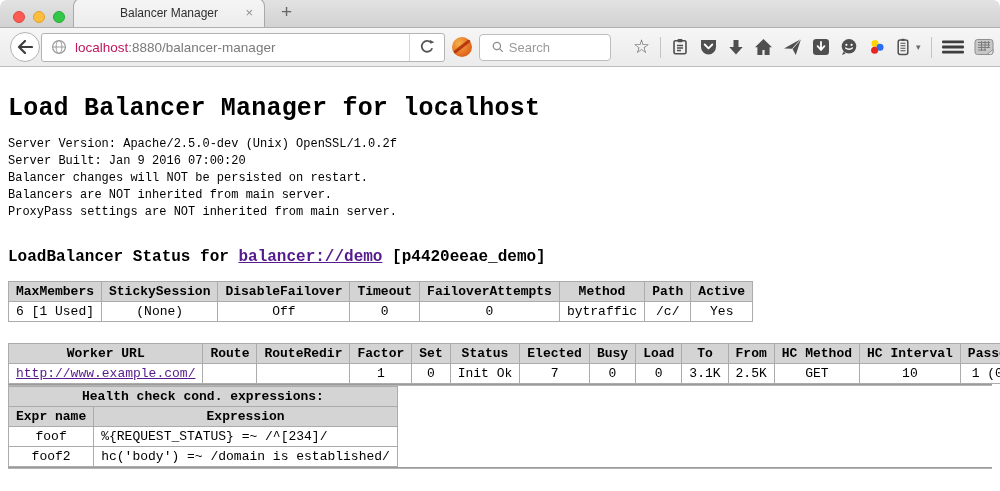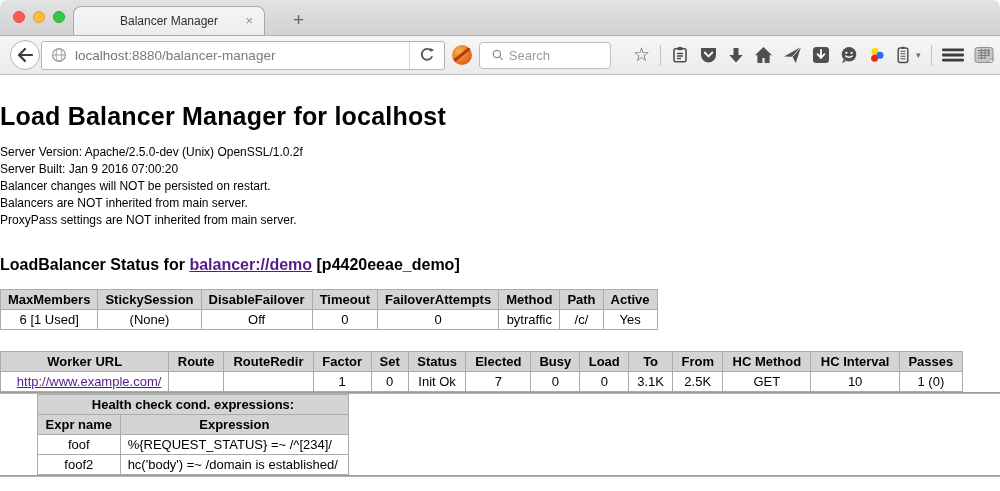--- a/index.html
+++ b/index.html
@@ -1,76 +1,76 @@
 <!DOCTYPE html>
 <html><head>
 <meta charset="utf-8">
 <style>
   * { box-sizing: border-box; margin: 0; padding: 0; }
   html,body { width:1000px; height:491px; background:#fff; }
   body { font-family:"Liberation Sans", sans-serif; }
   .window { width:1000px; height:491px; border-radius:7px 7px 0 0; overflow:hidden; background:#fff; }
 
   
-  .tabbar { height:36px; background:linear-gradient(#e2e2e2,#d2d2d2); border-bottom:1px solid #b0b0b0;
-            position:relative; display:flex; align-items:flex-end;gap:12px; }
+  .tabbar { height:28px; background:linear-gradient(#e2e2e2,#d2d2d2); border-bottom:1px solid #b0b0b0;
+            position:relative; display:flex; align-items:flex-end; }
   .traffic { position:absolute; top:11px; left:13px; display:flex; gap:8px; }
   .light { width:12px; height:12px; border-radius:50%; }
   .light.red    { background:#fc5b53; border:1px solid #df4840; }
   .light.yellow { background:#fdbd3e; border:1px solid #dfa32e; }
   .light.green  { background:#34c84a; border:1px solid #27aa35; }
   .tab { margin-left:73px; width:192px; height:29px; background:linear-gradient(#f5f5f5,#ececec);
          border:1px solid #a9a9a9; border-bottom:none; border-radius:8px 8px 0 0;
          display:flex; align-items:center; justify-content:center; position:relative;
          font-size:12px; color:#2f2f2f; }
   .tab-close { position:absolute; right:11px; top:7px; color:#8e8e8e; font-size:13px; line-height:13px; cursor:default; }
   .newtab { margin-left:16px; margin-bottom:7px; color:#666; font-size:19px; line-height:16px; }
 
   
   .toolbar { height:39px; background:linear-gradient(#f6f6f6,#ebebeb); border-bottom:1px solid #bdbdbd;
              display:flex; align-items:center; padding:0 10px; gap:7px; }
   .back-btn { flex:none; width:30px; height:30px; border-radius:50%; background:#fefefe; border:1px solid #b3b3b3;
               display:flex; align-items:center; justify-content:center; z-index:2; margin-right:-6px; }
   .urlbar { flex:none; width:404px; height:29px; background:#fff; border:1px solid #b3b3b3; border-radius:3px;
             display:flex; align-items:center; padding:0 0 0 9px; gap:8px; overflow:hidden; }
   .url-text { font-size:13.5px; white-space:nowrap; }
-  .url-text .domain { color:#737373; }
+  .url-text .domain { color:#be185d; }
   .url-text .path   { color:#7a7a7a; }
   .reload-btn { margin-left:auto; height:100%; display:flex; align-items:center; padding:0 9px;
                 border-left:1px solid #d6d6d6; }
   .blocked { flex:none; width:20px; height:20px; border-radius:50%; position:relative;
              background:radial-gradient(circle at 35% 32%, #f7b04a, #e2661d 68%, #cf4f12); }
   .blocked::after { content:""; position:absolute; left:0px; right:0px; top:8px; height:3px;
                     background:#b63a0e; transform:rotate(-38deg); border-radius:2px; }
   .searchbox { flex:none; width:132px; height:27px; background:#fff; border:1px solid #bdbdbd; border-radius:4px;
                display:flex; align-items:center; padding:0 12px; gap:5px; }
   .searchbox input { border:none; outline:none; width:100%; font-size:13px; background:transparent;
                      font-family:"Liberation Sans",sans-serif; color:#333; }
   .searchbox input::placeholder { color:#9a9a9a; }
   .navicons { display:flex; align-items:center; gap:10px; margin-left:15px; }
   .navicons .vsep { width:1px; height:21px; background:#c4c4c4; }
   .glyph-star { font-size:19px; color:#565656; line-height:20px; }
   .caret { font-size:9px; color:#6a6a6a; margin-left:-4px; }
   .icon { display:flex; align-items:center; }
 
   
-  .content { background:#fff; padding:0 0; font-family:Liberation Sans, sans-serif; color:#000; }
+  .content { background:#fff; padding:0 8px; font-family:Liberation Mono, monospace; color:#000; }
   h1.page-title { font-size:25px; font-weight:bold; padding-top:27px; margin-bottom:13px; letter-spacing:0.2px; }
   .server-lines div { font-size:12px; line-height:17px; }
   .status-heading { font-size:16px; font-weight:bold; margin-top:27px; margin-bottom:15px; }
   .status-heading a { color:#551a8b; text-decoration:underline; }
 
   table { border-collapse:collapse; font-size:13px; }
   th, td { border:1px solid #ababab; padding:1px 7px; text-align:center; height:20px; white-space:nowrap; }
   th { background:#d4d4d4; font-weight:bold; }
   a.worker-link { color:#551a8b; text-decoration:underline; }
   .balancer-table { margin-bottom:21px; }
   .worker-table { width:963px; }
   .worker-table td:first-child { text-align:right;margin-top:27px; }
-  .health-table { width:312px;margin-left:37px; }
+  .health-table { width:312px; }
   .health-table td.expr { text-align:left; }
   hr.rule { border:none; height:2px; background:linear-gradient(#8d8d8d,#c2c2c2); margin:0; }
   .rule-top { margin-top:6px; margin-bottom:7px; }
   .rule-bottom { margin-top:5px; }
 </style>
 </head>
 <body>
 
 <div class="window">
 

